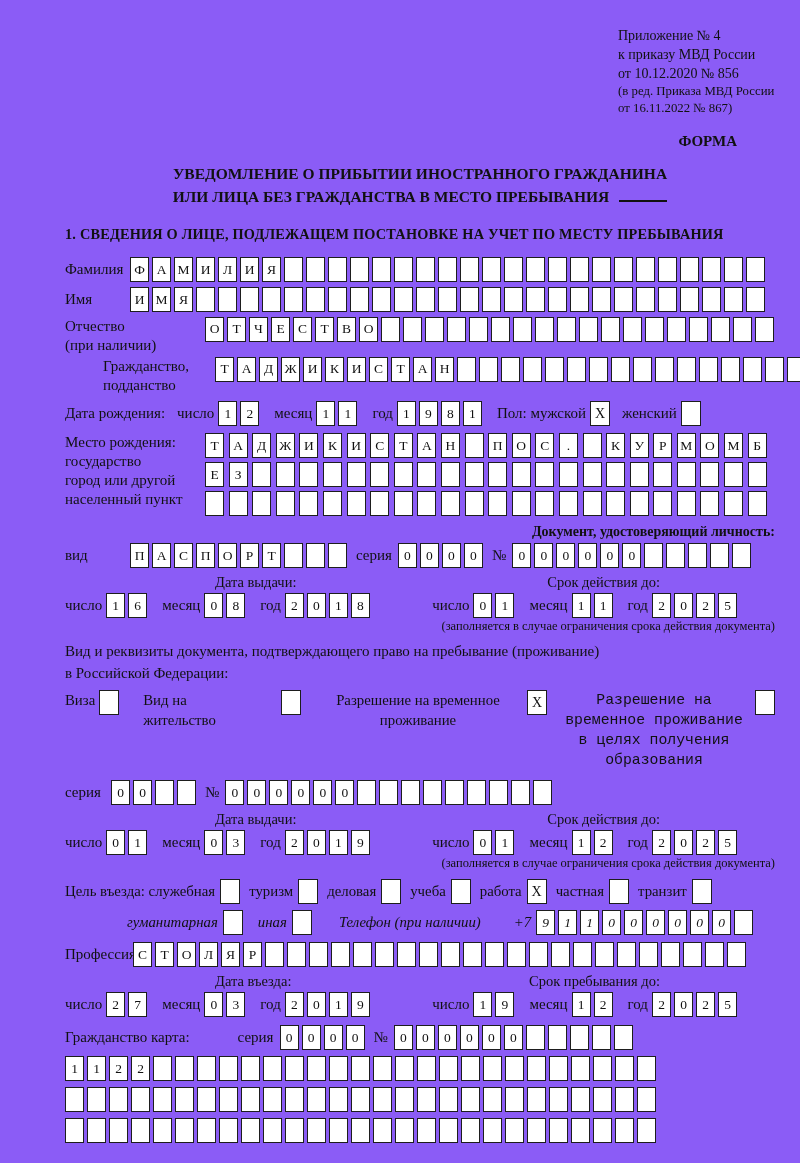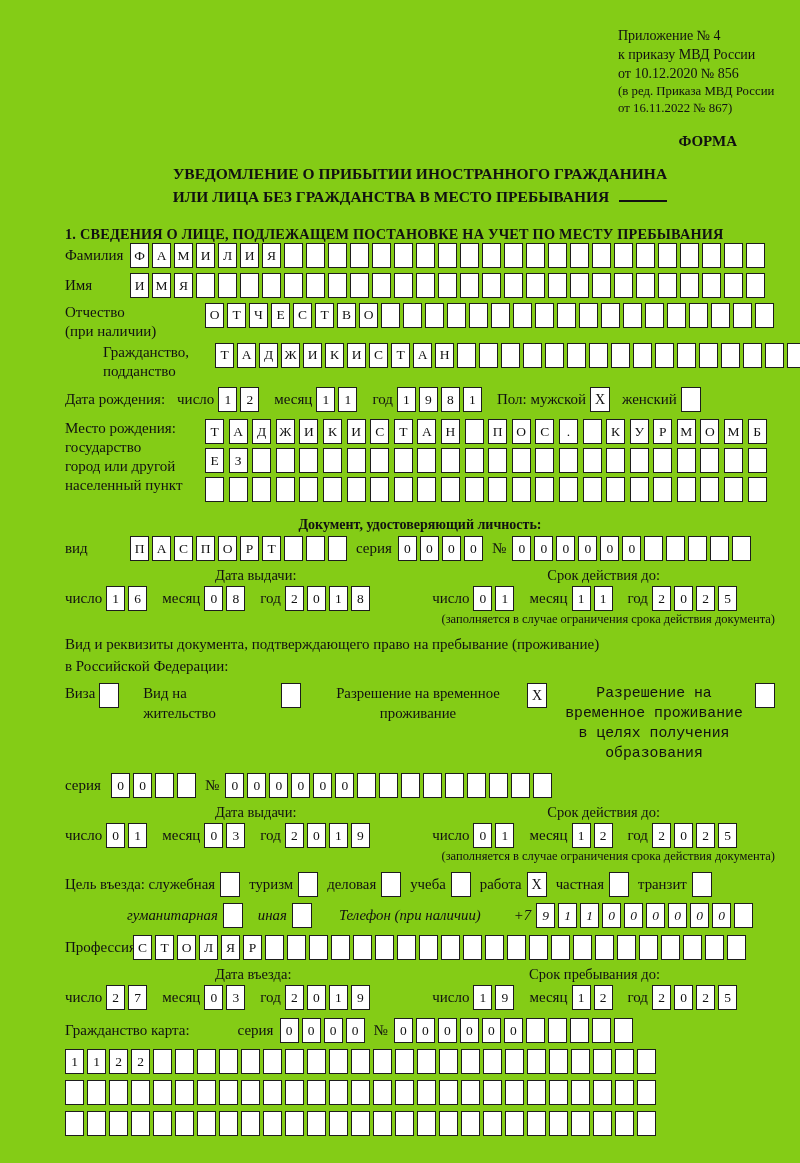--- a/index.html
+++ b/index.html
@@ -1,17 +1,17 @@
 <!DOCTYPE html>
 <html><head>
 <meta charset="utf-8">
 <style>
   html,body{margin:0;padding:0;background:#888;}
   .page{
-    width:800px;height:1163px;margin:0 auto;background:#84cc16;
+    width:800px;height:1163px;margin:0 auto;background:#8b5cf6;
     font-family:"Liberation Serif","DejaVu Serif",serif;color:#111;
     box-sizing:border-box;padding:26px 25px 0 65px;position:relative;overflow:hidden;
   }
   .hdr{margin-left:553px;font-size:14px;line-height:19px;}
   .hdr .hdr-small{font-size:12.8px;line-height:17px;}
   .forma{margin-top:16px;text-align:right;padding-right:38px;font-weight:bold;font-size:15px;}
   .title{margin-top:12px;text-align:center;font-weight:bold;font-size:15.5px;line-height:23px;}
   .blank-line{display:inline-block;width:48px;border-bottom:2px solid #111;height:2px;margin-left:10px;}
   .section-h{margin-top:18px;font-weight:bold;font-size:14.3px;letter-spacing:.2px;}
   .row{display:flex;align-items:center;margin-top:5px;}
@@ -22,21 +22,21 @@
   .cell{
     width:19px;height:25px;box-sizing:border-box;border:1.6px solid #1d1d1d;margin-right:3px;
     display:flex;align-items:center;justify-content:center;
     font-size:13.5px;flex-shrink:0;background:#fff;
   }
   .cells-wide .cell{margin-right:4.6px;}
   .checkbox{
     width:20px;height:25px;box-sizing:border-box;border:1.6px solid #1d1d1d;flex-shrink:0;
     display:flex;align-items:center;justify-content:center;font-size:14px;background:#fff;
   }
-  .doc-head{margin-top:15px;text-align:center;font-weight:bold;font-size:14px;}
+  .doc-head{margin-top:8px;text-align:right;font-weight:bold;font-size:14px;}
   .inline-lbl{font-size:15px;margin:0 6px;flex-shrink:0;}
   .dpair{margin-top:6px;}
   .dhead{display:flex;font-size:14.5px;}
   .dh-left{margin-left:150px;}
   .dh-right{margin-left:auto;margin-right:115px;}
   .dline{display:flex;margin-top:2px;align-items:center;padding-right:35px;}
   .dgroup{display:flex;align-items:center;}
   .dgroup.right{margin-left:auto;}
   .dlbl{font-size:15px;margin-right:4px;}
   .dlbl.sp{margin-left:12px;}
@@ -69,21 +69,21 @@
 
   <div class="forma">ФОРМА</div>
 
   <div class="title">
     <span>УВЕДОМЛЕНИЕ О ПРИБЫТИИ ИНОСТРАННОГО ГРАЖДАНИНА</span><br>
     <span>ИЛИ ЛИЦА БЕЗ ГРАЖДАНСТВА В МЕСТО ПРЕБЫВАНИЯ</span><span class="blank-line"></span>
   </div>
 
   <div class="section-h">1. СВЕДЕНИЯ О ЛИЦЕ, ПОДЛЕЖАЩЕМ ПОСТАНОВКЕ НА УЧЕТ ПО МЕСТУ ПРЕБЫВАНИЯ</div>
 
-  <div class="row" style="margin-top:0;">
+  <div class="row" style="margin-top:14px;">
     <span class="lbl w65">Фамилия</span>
     <span class="cells">
         <span class="cell">Ф</span>
         <span class="cell">А</span>
         <span class="cell">М</span>
         <span class="cell">И</span>
         <span class="cell">Л</span>
         <span class="cell">И</span>
         <span class="cell">Я</span>
         <span class="cell"></span>

